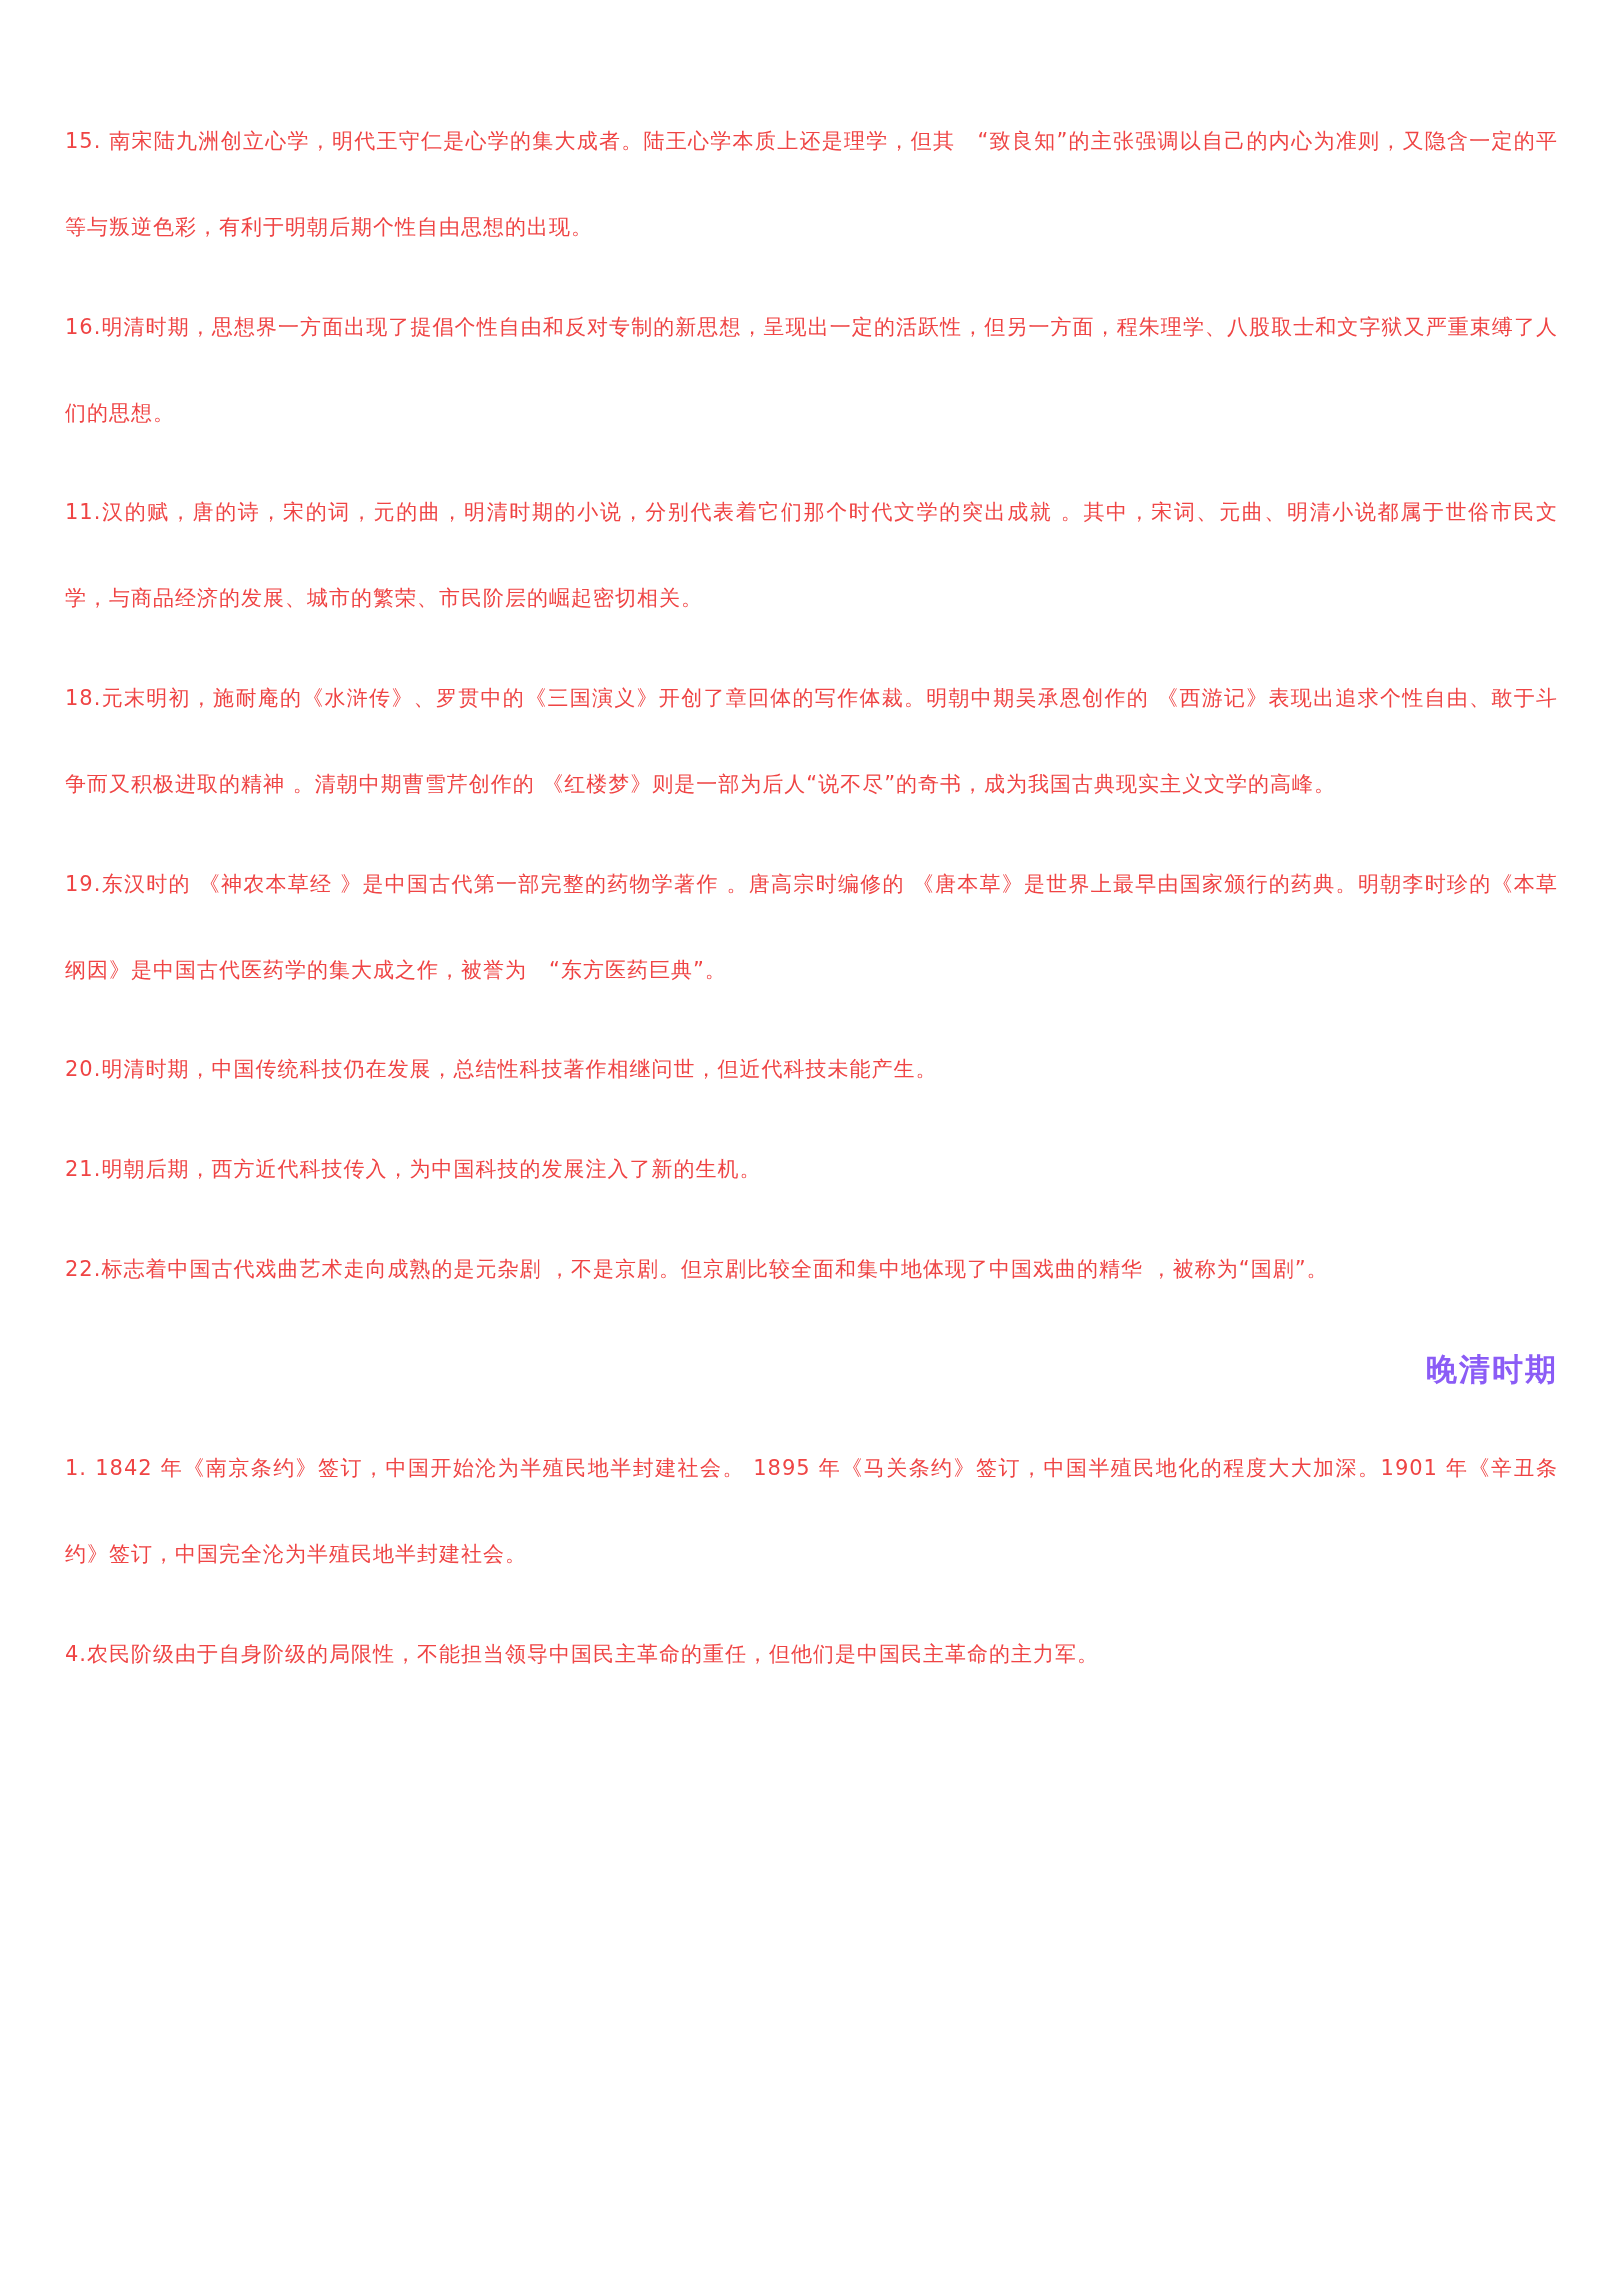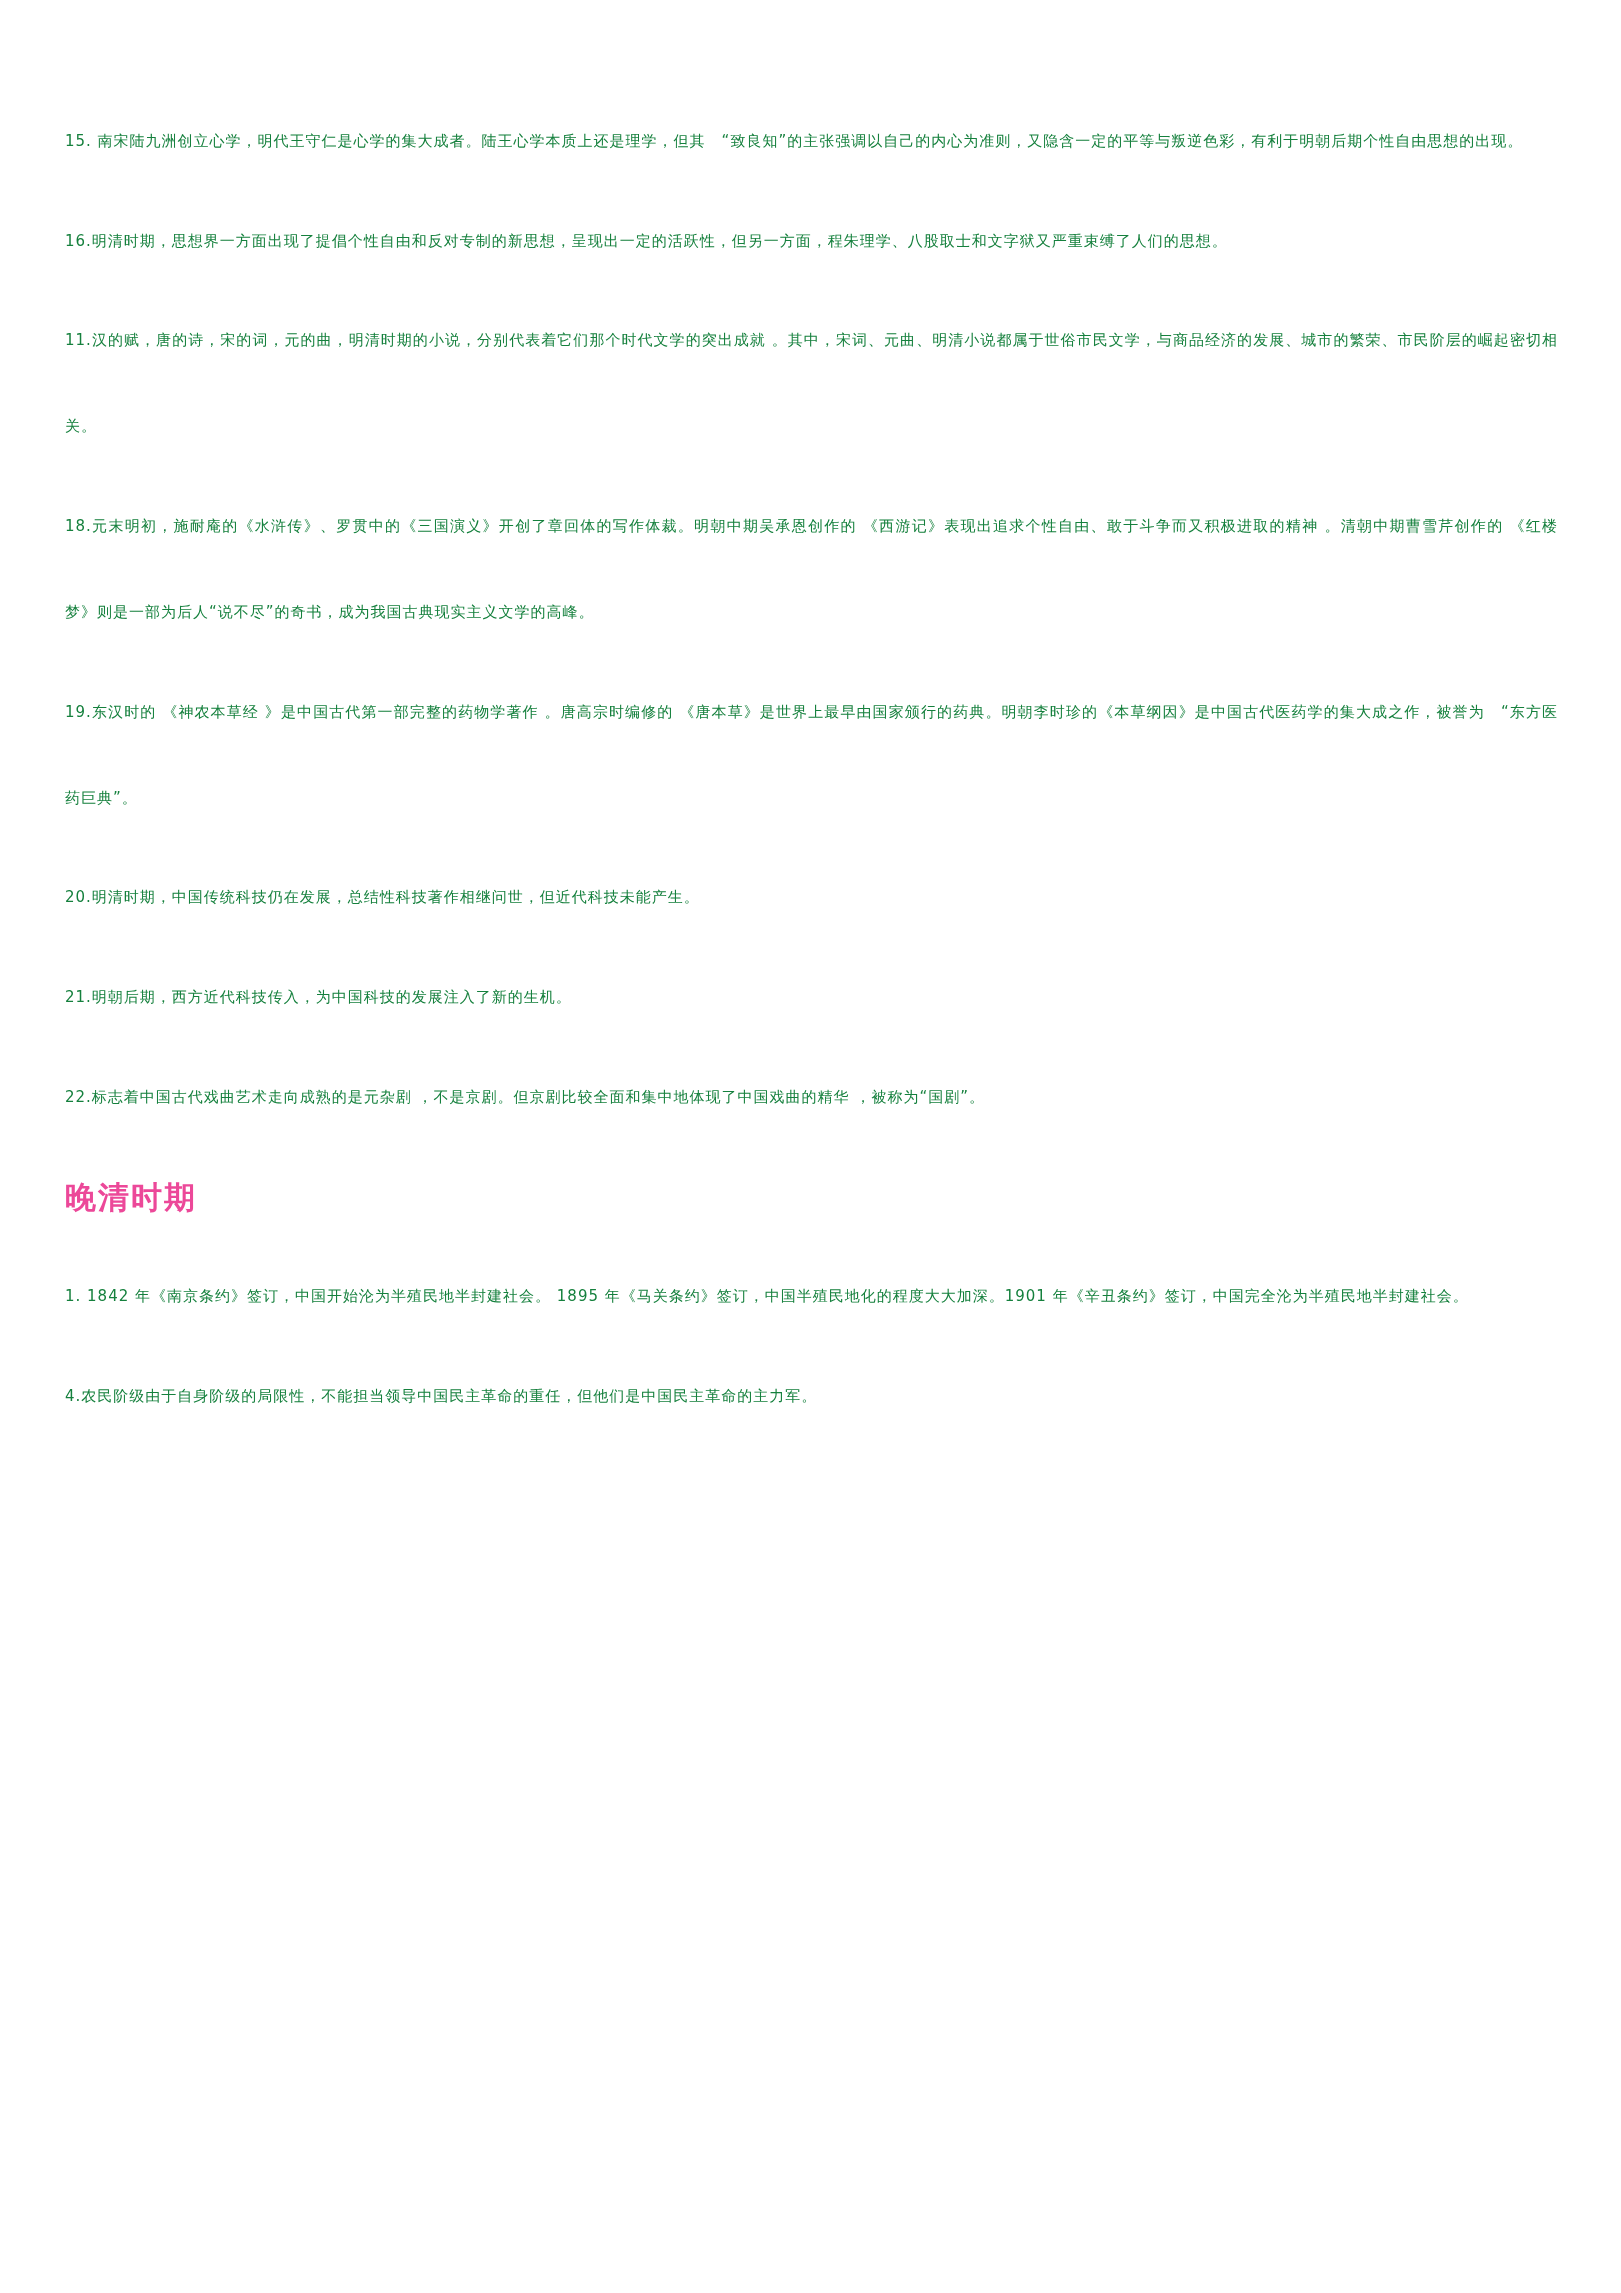--- a/index.html
+++ b/index.html
@@ -15,34 +15,34 @@
   }
   .page {
     box-sizing: border-box;
     width: 1621px;
     min-height: 2294px;
     padding: 98px 63px 39px 65px;
     background: #ffffff;
   }
   .note {
     margin: 0 0 13.7px 0;
-    font-size: 15px;
+    font-size: 21px;
     line-height: 86px;
-    color: #15803d;
+    color: #ef4444;
     text-align: justify;
     text-align-last: left;
     letter-spacing: 1px;
   }
   .heading {
     margin: 0 0 13.7px 0;
     font-size: 31px;
     line-height: 86px;
     font-weight: bold;
-    color: #ec4899;
-    text-align: left;
+    color: #8b5cf6;
+    text-align: right;
     letter-spacing: 2px;
   }
 </style>
 </head>
 <body>
 
 <div class="page">
   <p class="note">15. 南宋陆九洲创立心学，明代王守仁是心学的集大成者。陆王心学本质上还是理学，但其　“致良知”的主张强调以自己的内心为准则，又隐含一定的平等与叛逆色彩，有利于明朝后期个性自由思想的出现。</p>
   <p class="note">16.明清时期，思想界一方面出现了提倡个性自由和反对专制的新思想，呈现出一定的活跃性，但另一方面，程朱理学、八股取士和文字狱又严重束缚了人们的思想。</p>
   <p class="note">11.汉的赋，唐的诗，宋的词，元的曲，明清时期的小说，分别代表着它们那个时代文学的突出成就 。其中，宋词、元曲、明清小说都属于世俗市民文学，与商品经济的发展、城市的繁荣、市民阶层的崛起密切相关。</p>

